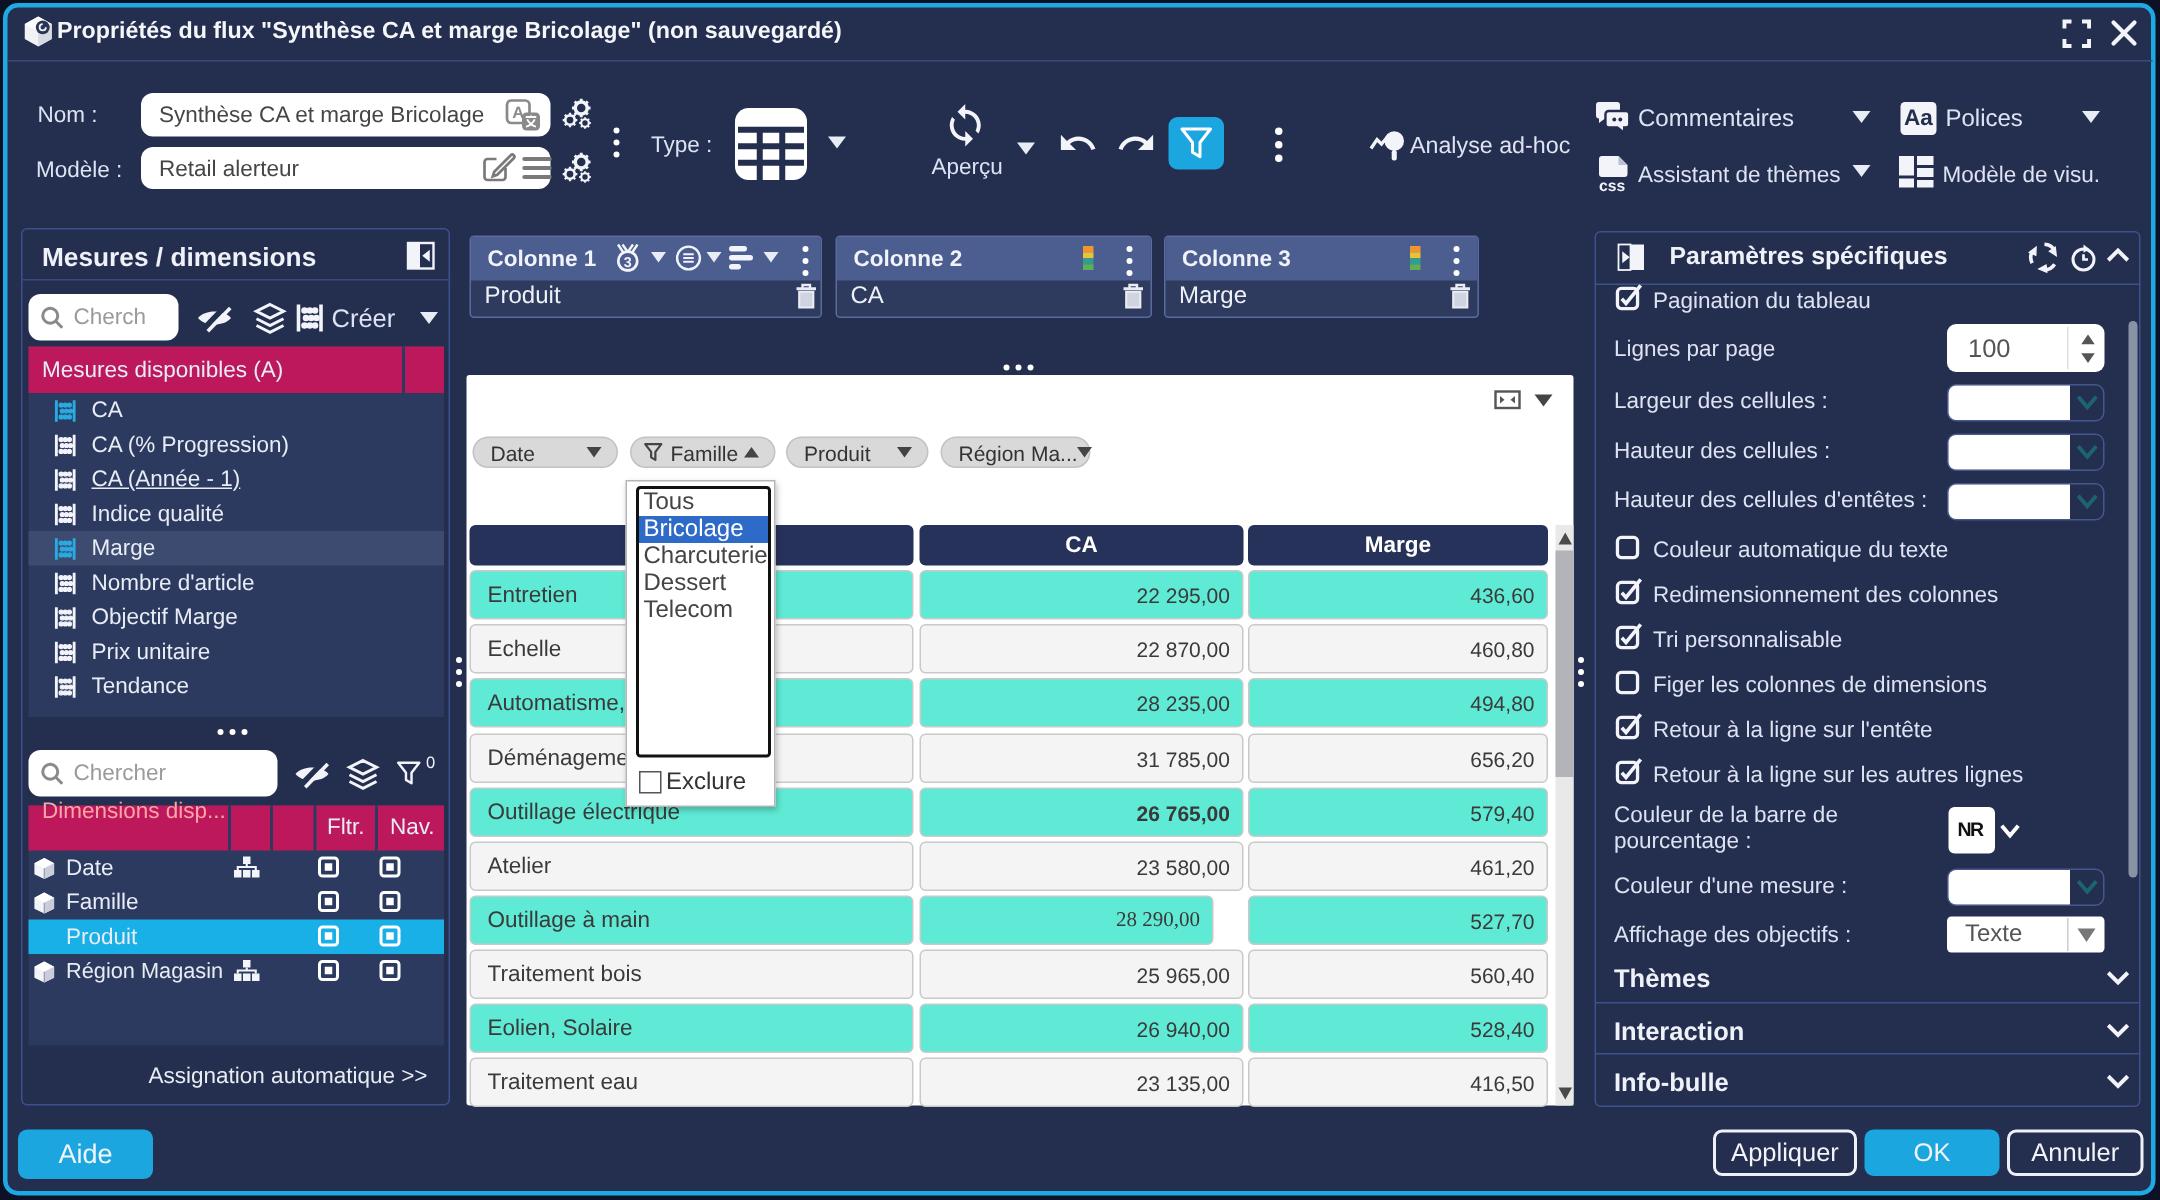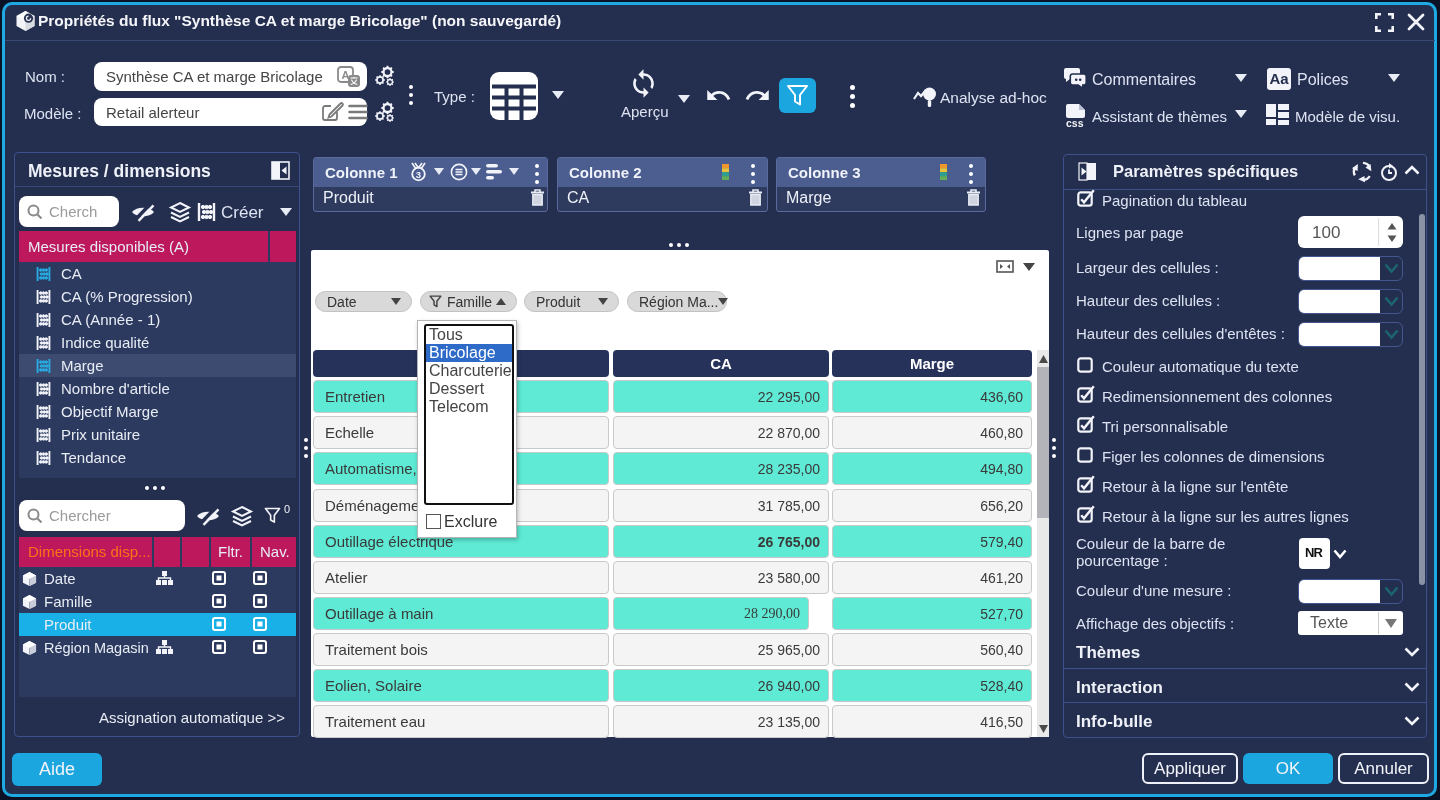--- a/index.html
+++ b/index.html
@@ -212,21 +212,21 @@
         <use href="#abacusC"></use>
       </svg>
       <span style="margin-left:10px;">CA</span>
     </div>
 <div class="mrow" style="left:19px;top:285px;width:277px;">
       <svg style="position:static;flex:none;margin-left:17px" width="15" height="16" viewBox="0 0 19 18">
         <use href="#abacusW"></use>
       </svg>
       <span style="margin-left:10px;">CA (% Progression)</span>
     </div>
-<div class="mrow" style="left:19px;top:308px;width:277px;">
+<div class="mrow" style="left:19px;top:308px;width:277px;text-decoration:underline;">
       <svg style="position:static;flex:none;margin-left:17px" width="15" height="16" viewBox="0 0 19 18">
         <use href="#abacusW"></use>
       </svg>
       <span style="margin-left:10px;">CA (Année - 1)</span>
     </div>
 <div class="mrow" style="left:19px;top:331px;width:277px;">
       <svg style="position:static;flex:none;margin-left:17px" width="15" height="16" viewBox="0 0 19 18">
         <use href="#abacusW"></use>
       </svg>
       <span style="margin-left:10px;">Indice qualité</span>
@@ -284,21 +284,21 @@
       <path d="M2 2 H21 L14 11 V20.5 L9 17.5 V11 Z" stroke-linejoin="round"></path>
     </svg>
 <div class="abs wt" style="left:284px;top:503px;font-size:11px;">0</div>
 
 <div class="listbg" style="left:19px;top:537px;width:277px;height:160px;"></div>
 <div class="band" style="left:19px;top:537px;width:277px;height:30px;"></div>
 <div class="abs" style="left:152px;top:537px;width:2px;height:30px;background:#2d3a5f;"></div>
 <div class="abs" style="left:180px;top:537px;width:2px;height:30px;background:#2d3a5f;"></div>
 <div class="abs" style="left:209px;top:537px;width:2px;height:30px;background:#2d3a5f;"></div>
 <div class="abs" style="left:250px;top:537px;width:2px;height:30px;background:#2d3a5f;"></div>
-<div class="abs" style="left:28px;top:543px;color:#f97316;font-size:15px;">Dimensions disp...</div>
+<div class="abs" style="left:28px;top:532px;color:#fca5a5;font-size:15px;">Dimensions disp...</div>
 <div class="abs" style="left:218px;top:543px;color:#e8ecf7;font-size:15px;">Fltr.</div>
 <div class="abs" style="left:260px;top:543px;color:#e8ecf7;font-size:15px;">Nav.</div>
 <div class="mrow" style="left:19px;top:567px;width:277px;">
       <svg style="position:static;flex:none;margin-left:3px" width="15" height="16" viewBox="0 0 16 17">
         <use href="#cube"></use>
       </svg>
       <span style="margin-left:7px;">Date</span>
     </div>
 <svg class="abs" style="left:156px;top:571px" width="17" height="15" viewBox="0 0 17 15">
       <use href="#hier"></use>

